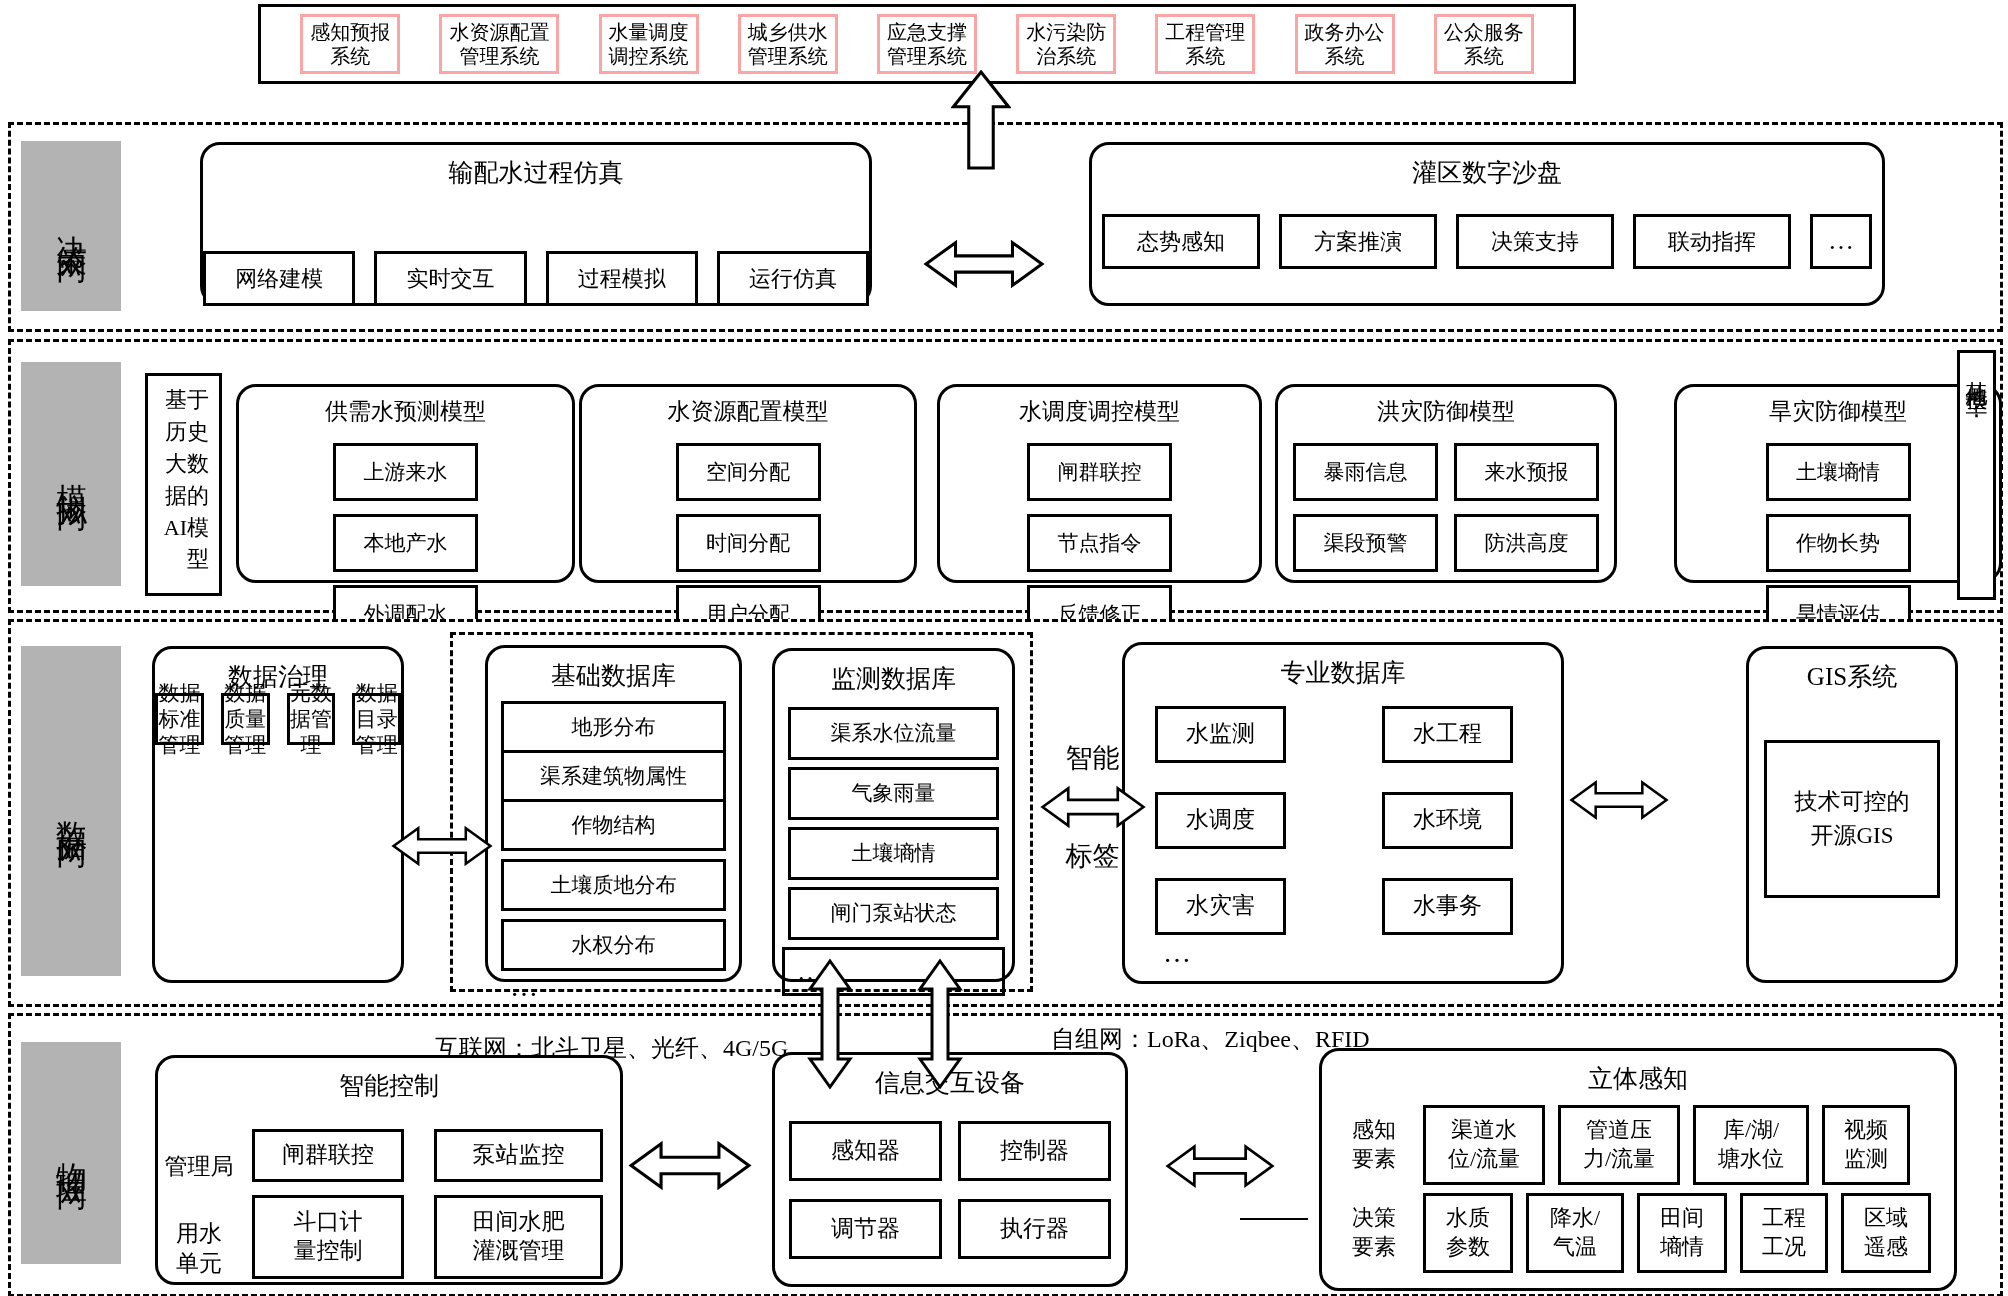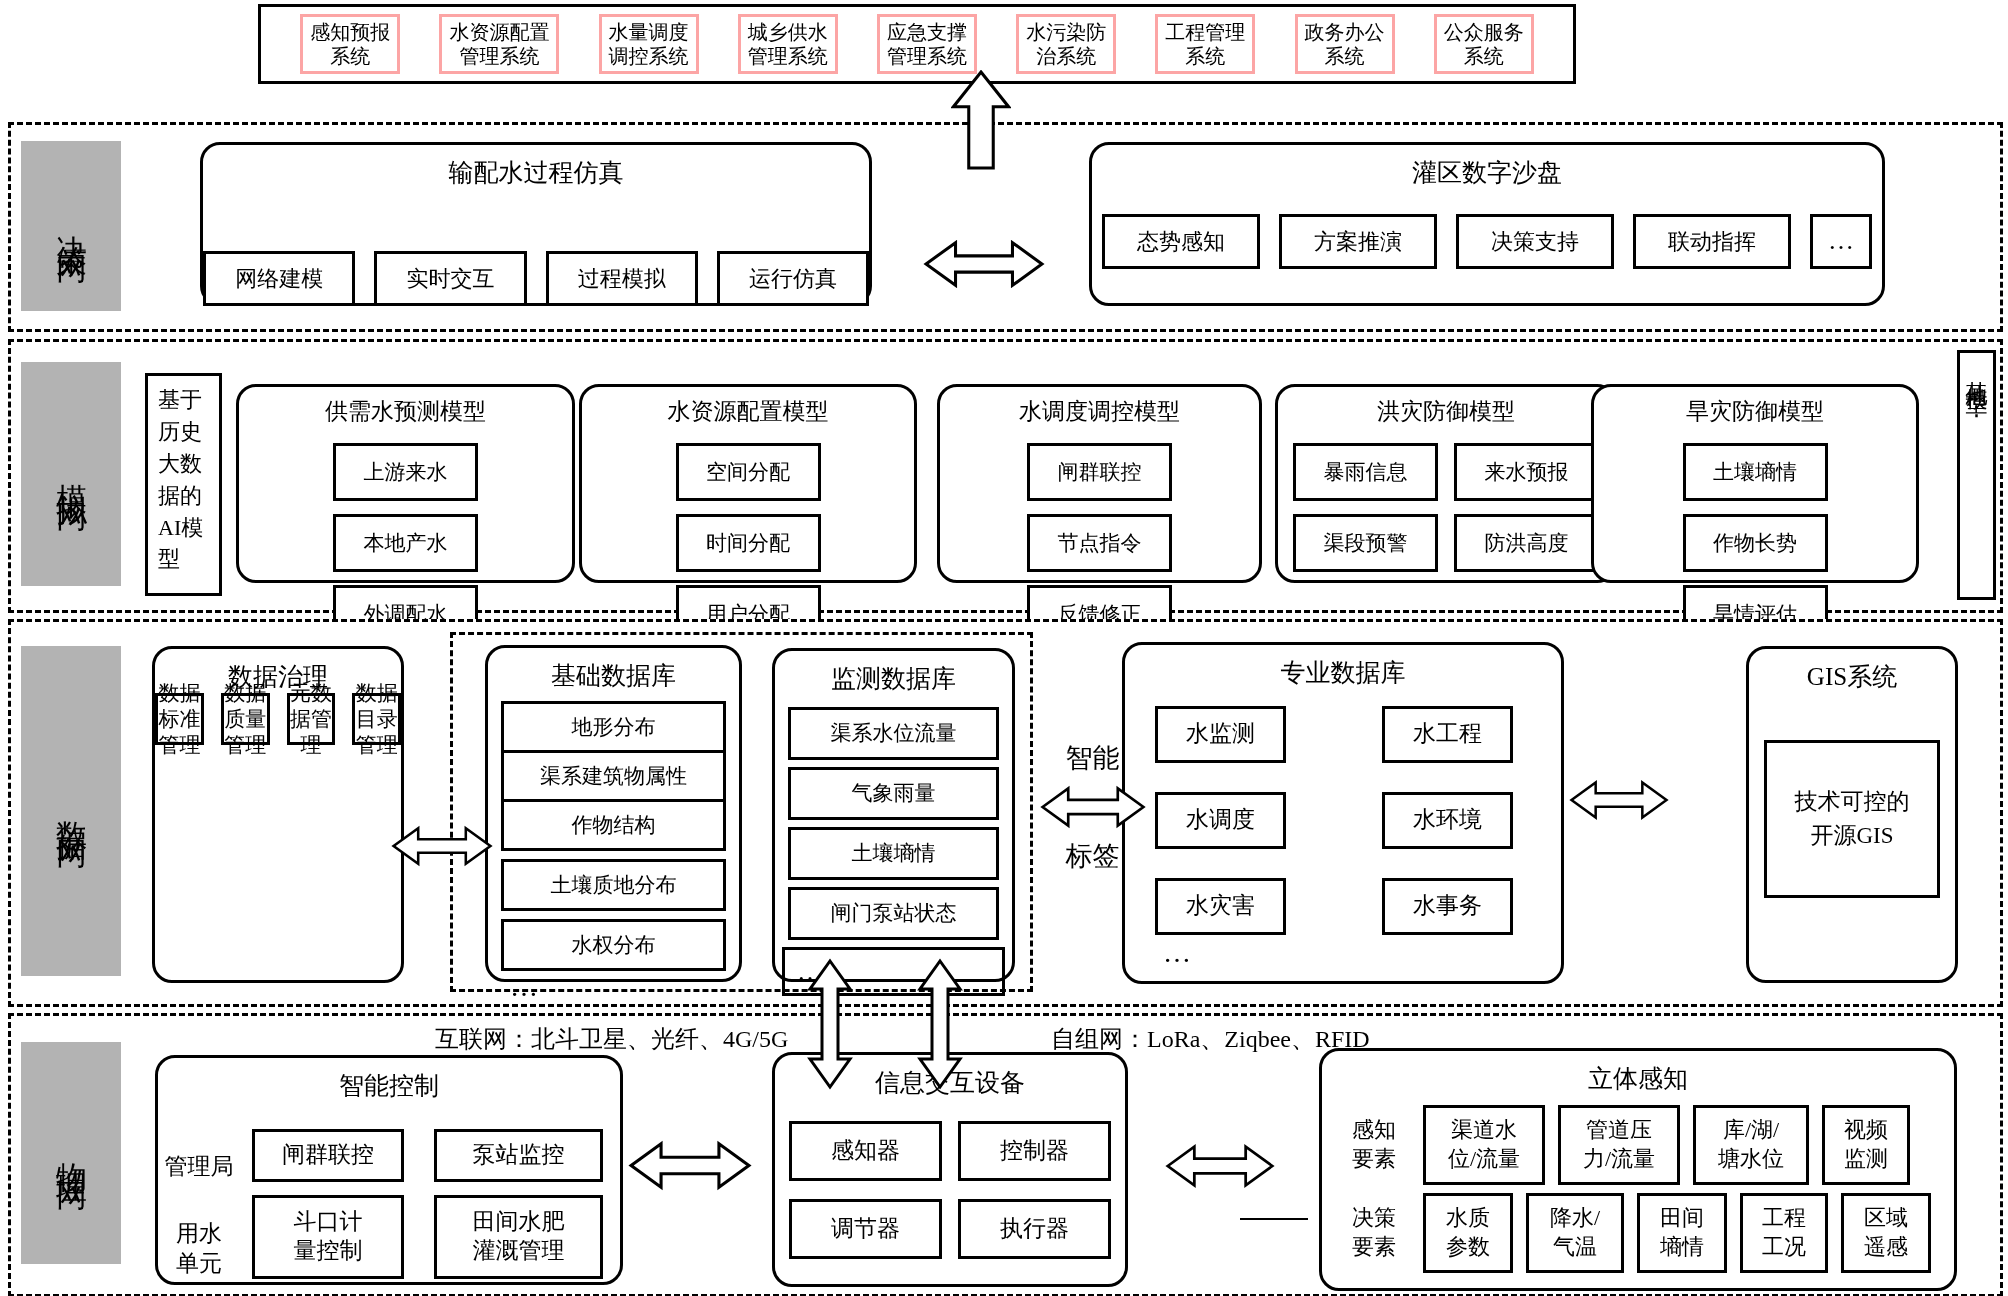--- a/index.html
+++ b/index.html
@@ -32,28 +32,28 @@
   
   #sim-box{left:189px;top:17px;width:666px;height:158px;}
   #sandbox-box{left:1078px;top:17px;width:790px;height:158px;}
   .sim-item{width:147px;height:49px;margin-top:37px;}
   .sb-item{width:152px;height:49px;}
   .sb-dots{width:56px;height:49px;font-size:26px;}
   #arrow-dec{left:912px;top:110px;width:122px;height:58px;z-index:11;}
   #up-arrow{left:951px;top:70px;width:60px;height:100px;z-index:12;}
   
   #ai-box{left:134px;top:31px;width:77px;height:223px;border:3px solid #000;font-size:22px;
-    line-height:1.45;padding:8px 10px;word-break:break-all;text-align:left;box-sizing:border-box;}
+    line-height:1.45;padding:8px 10px;word-break:break-all;text-align:right;box-sizing:border-box;}
   .model-box{top:42px;height:193px;}
   .model-title{font-size:23px;text-align:center;margin-top:9px;}
   .model-grid{display:flex;flex-wrap:wrap;justify-content:center;column-gap:16px;row-gap:13px;
     margin-top:16px;padding:0 14px;}
   .model-item{width:139px;height:52px;font-size:21px;}
   #model-0{left:225px;width:333px;} #model-1{left:568px;width:332px;} #model-2{left:926px;width:319px;}
-  #model-3{left:1264px;width:336px;} #model-4{left:1580px;width:322px;}
+  #model-3{left:1264px;width:336px;} #model-4{left:1663px;width:322px;}
   #other-models{left:1946px;top:8px;width:39px;height:250px;border:3px solid #000;box-sizing:border-box;
     display:flex;flex-direction:column;align-items:center;padding-top:10px;background:#fff;}
   #other-models .vtext{writing-mode:vertical-lr;text-orientation:upright;font-size:22px;letter-spacing:4px;}
   #other-models .vdots{font-size:24px;margin-top:14px;}
   
   #gov-box{left:141px;top:24px;width:246px;height:331px;}
   .col-items{display:flex;flex-direction:row;align-items:center;gap:17px;}
   .gov-item{width:206px;height:46px;font-size:21px;}
   #arrow-data-1{left:380px;top:196px;width:102px;height:56px;z-index:11;}
   #dashed-group{left:439px;top:10px;width:577px;height:354px;border:3px dashed #000;}
@@ -73,21 +73,21 @@
   .pro-grid{display:grid;grid-template-columns:131px 131px;justify-content:space-between;
     row-gap:29px;padding:0 48px 0 30px;margin-top:17px;}
   .pro-item{height:51px;font-size:23px;}
   .pro-more{font-size:28px;line-height:0.6;margin:10px 0 0 38px;}
   #arrow-data-2{left:1558px;top:150px;width:100px;height:56px;z-index:11;}
   #gis-box{left:1735px;top:24px;width:206px;height:331px;display:flex;flex-direction:column;align-items:center;}
   #gis-inner{margin-top:47px;width:170px;height:152px;border:3px solid #000;font-size:23px;
     display:flex;align-items:center;justify-content:center;text-align:center;white-space:pre-line;line-height:1.5;}
   
   .net-label{font-size:24px;white-space:nowrap;}
-  #internet-label{left:424px;top:7px;}
+  #internet-label{left:424px;top:16px;}
   #adhoc-label{left:1040px;top:7px;}
   #control-box{left:144px;top:39px;width:462px;height:224px;}
   .ctl-row{display:flex;align-items:flex-end;}
   .ctl-row1{margin-top:27px;} .ctl-row2{margin-top:13px;}
   .ctl-label{width:82px;font-size:23px;text-align:center;white-space:pre-line;line-height:1.3;}
   .ctl-item1{width:146px;height:47px;margin-left:12px;font-size:23px;}
   .ctl-item2{width:163px;height:47px;margin-left:30px;font-size:23px;}
   .tall{height:78px !important;}
   #arrow-ph-1{left:617px;top:121px;width:124px;height:57px;z-index:11;}
   #devices-box{left:761px;top:36px;width:350px;height:229px;}

